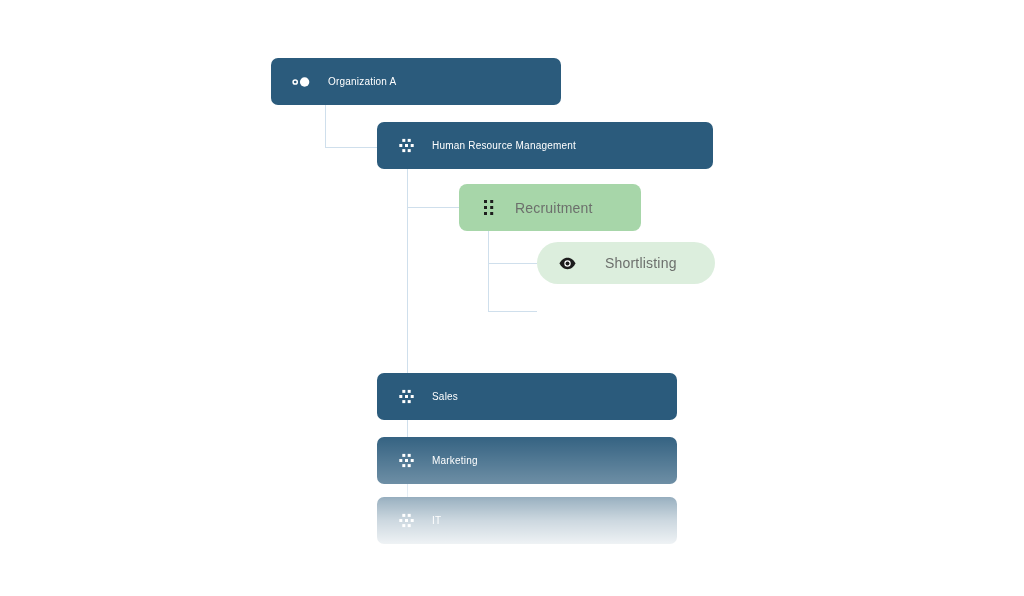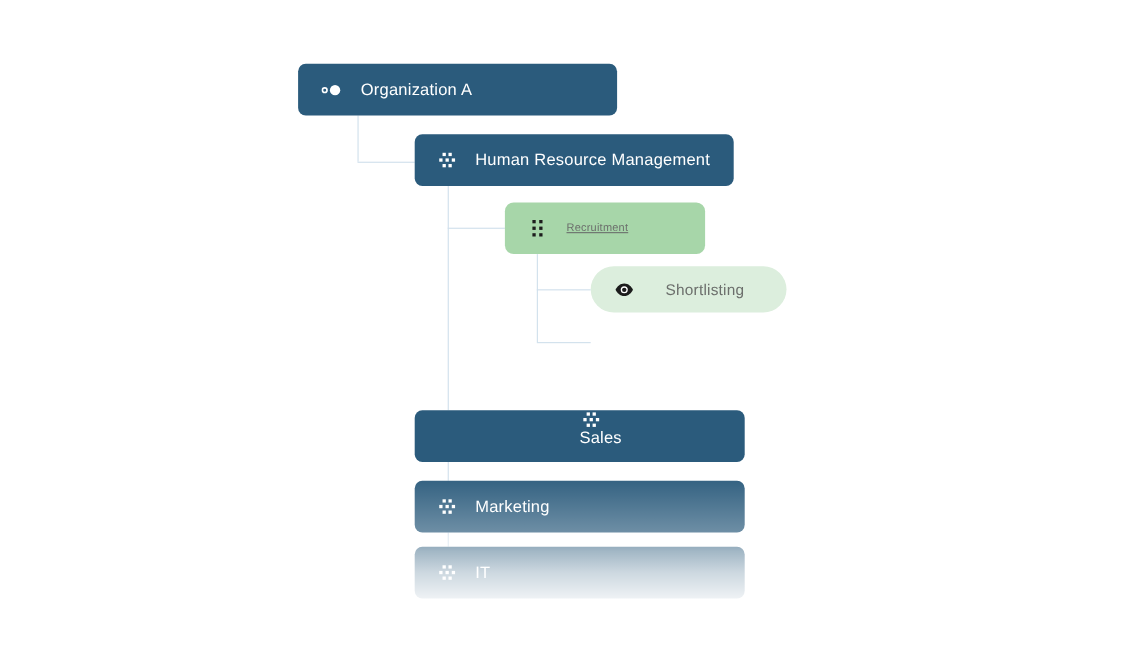--- a/index.html
+++ b/index.html
@@ -21,55 +21,54 @@
     align-items: center;
     box-sizing: border-box;
     cursor: pointer;
   }
   .node-dark {
     background: var(--node-dark-bg, #2b5b7c);
     color: var(--node-dark-text, #ffffff);
     border-radius: 7px;
   }
   .node-dark .label {
-    font-size: 15px;
+    font-size: 10px;
     letter-spacing: 0.2px;
   }
   .node-green {
     background: var(--node-green-bg, #a7d6a9);
     color: var(--node-green-text, #6c6f6c);
     border-radius: 8px;
   }
   .node-green .label {
-    font-size: 10px;
+    font-size: 14px;
     letter-spacing: 0.2px;
-    text-decoration: underline;
   }
   .pill {
     background: var(--pill-bg, #dceedd);
     color: var(--pill-text, #6c6f6c);
     border-radius: 21px;
     gap: 16px;
   }
   .pill .label {
     font-size: 14px;
     letter-spacing: 0.2px;
   }
   .icon { display: flex; align-items: center; flex: 0 0 auto; }
   .node-dark .label   { margin-left: 17px; }
   .node-green .label  { margin-left: 20px; }
   .pill .label        { margin-left: 13px; }
 
   
   #node-org          { left: 271px; top: 58px;  width: 290px; height: 47px; padding-left: 21px; }
-  #node-hrm          { left: 377px; top: 122px; width: 290px; height: 47px; padding-left: 21px; text-align: right; }
+  #node-hrm          { left: 377px; top: 122px; width: 336px; height: 47px; padding-left: 21px; text-align: right; }
   #node-recruitment  { left: 459px; top: 184px; width: 182px; height: 47px; padding-left: 24px; }
   #pill-shortlisting { left: 537px; top: 242px; width: 178px; height: 42px; padding-left: 22px; }
   #pill-interviewing { left: 537px; top: 290px; width: 178px; height: 42px; padding-left: 22px; }
-  #node-sales        { left: 377px; top: 373px; width: 300px; height: 47px; padding-left: 21px; flex-direction: column; }
+  #node-sales        { left: 377px; top: 373px; width: 300px; height: 47px; padding-left: 21px; }
   #node-marketing    { left: 377px; top: 437px; width: 300px; height: 47px; padding-left: 21px; }
   #node-it           { left: 377px; top: 497px; width: 300px; height: 47px; padding-left: 21px; }
 
   
   .line { position: absolute; background: var(--connector, #cfdfec); }
   #ln-root-v   { left: 325px; top: 105px; width: 1px;  height: 42px; }
   #ln-root-h   { left: 325px; top: 147px; width: 52px; height: 1px; }
   #ln-hrm-v    { left: 407px; top: 169px; width: 1px;  height: 204px; }
   #ln-hrm-h    { left: 407px; top: 207px; width: 52px; height: 1px; }
   #ln-sales-mkt{ left: 407px; top: 420px; width: 1px;  height: 17px; }

